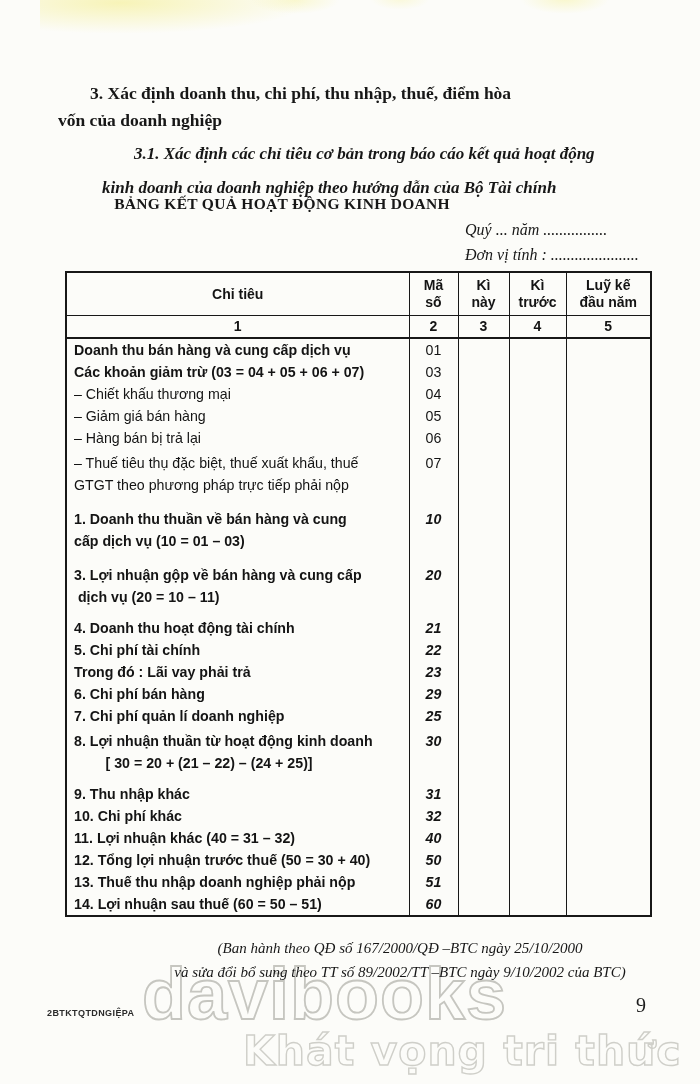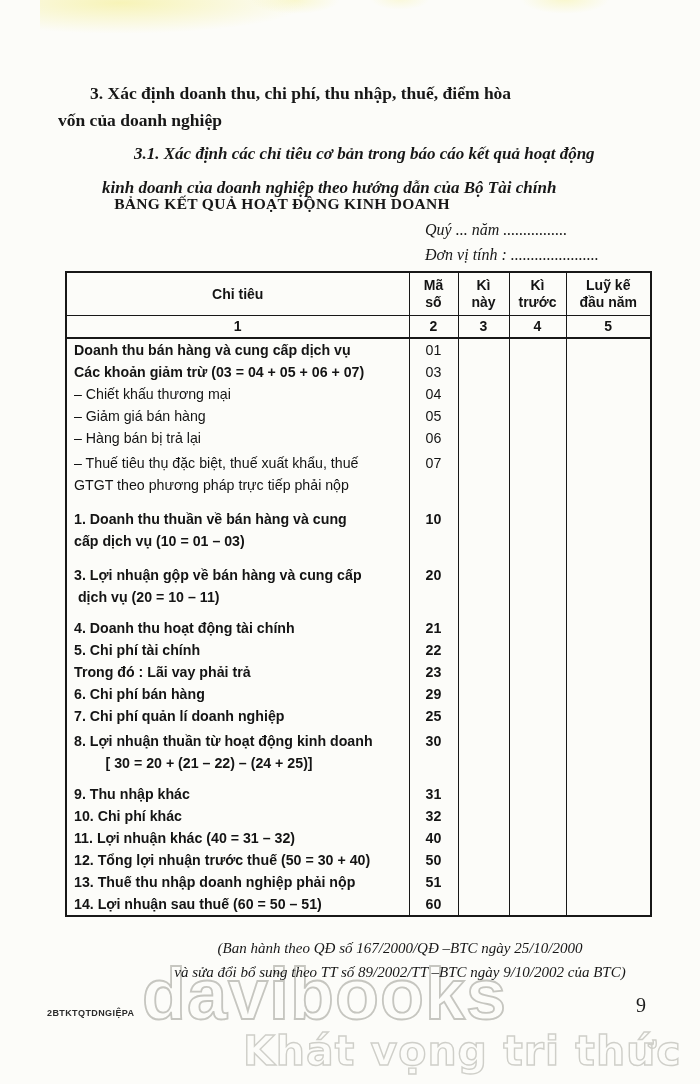--- a/index.html
+++ b/index.html
@@ -36,21 +36,21 @@
     text-indent: 32px; white-space: pre-wrap; margin-left: 44px;
   }
   .table-title {
     left: 0; top: 195px; width: 564px; text-align: center;
     font-size: 15.5px; font-weight: bold; letter-spacing: .3px;
   }
   .meta {
     left: 425px; top: 217px;
     font-style: italic; font-size: 16px; line-height: 25px;
   }
-  .meta div { white-space: pre; }
+  .meta div { white-space: pre; margin-left: 40px; }
 
   table.report {
     position: absolute; z-index: 2;
     left: 65px; top: 271px; width: 516px;
     border-collapse: collapse;
     font-family: "Liberation Sans", sans-serif;
     color: #141414;
     table-layout: fixed;
   }
   table.report { border: 2px solid #181818; }
@@ -70,21 +70,21 @@
 
   tbody td {
     border-left: 1.6px solid #181818; border-right: 1.6px solid #181818;
     border-top: none; border-bottom: none;
     vertical-align: top;
     font-size: 14.2px; line-height: 22px;
   }
   tbody td.label { padding: 0 4px 0 7px; white-space: pre-wrap; font-weight: bold; margin-left: 46px; }
   tbody td.label.normal { font-weight: normal; }
   tbody td.code  { text-align: center; font-weight: normal; }
-  tbody td.code.bold { font-weight: bold; }
+  tbody td.code.bold { font-weight: bold; font-style: italic; }
   tbody tr.two-line td { padding-top: 3px; padding-bottom: 9px; }
 
   .footnote {
     left: 95px; top: 936px; width: 610px; text-align: center;
     font-style: italic; font-size: 15px; line-height: 24px;
     white-space: pre-wrap;
   }
 
   .print-code {
     left: 47px; top: 1008px;

